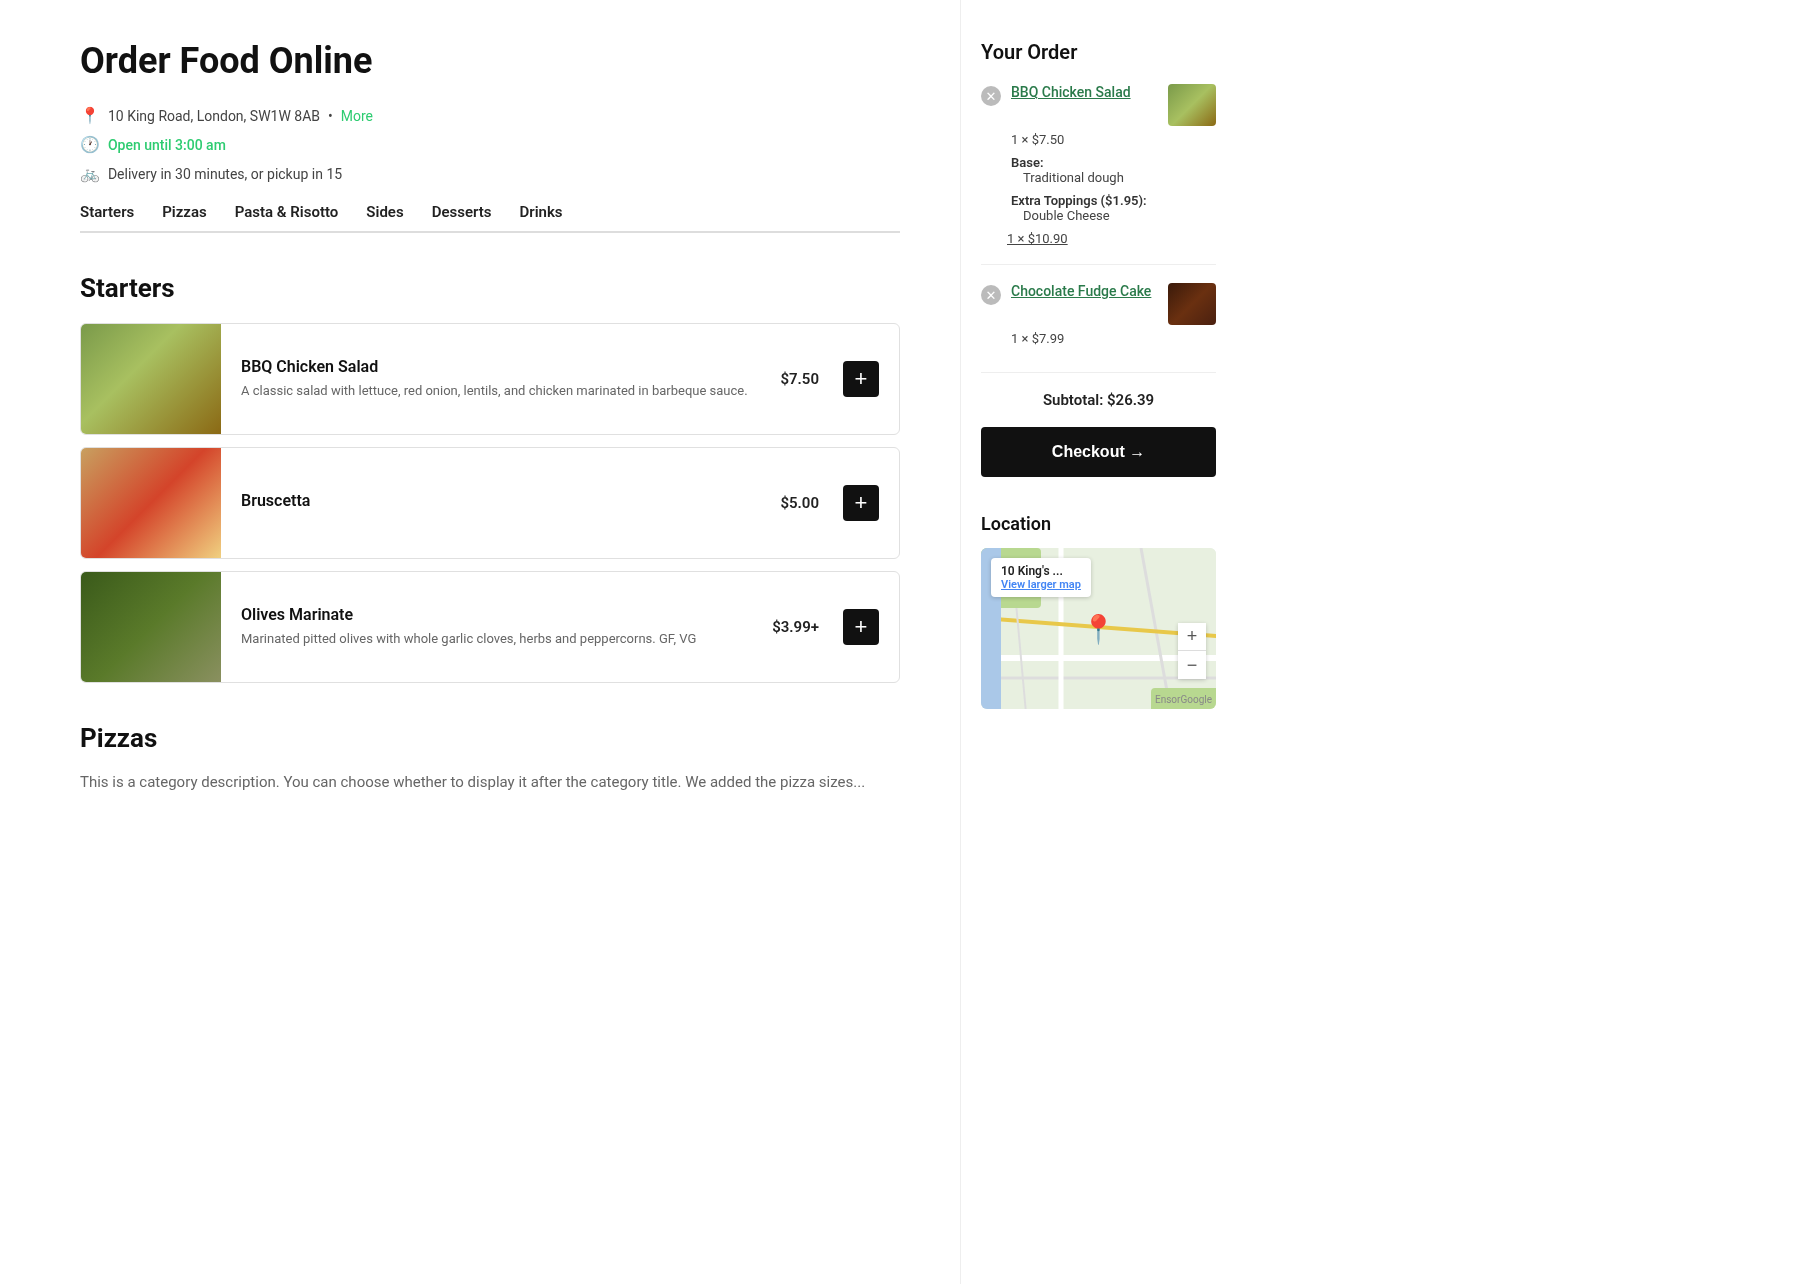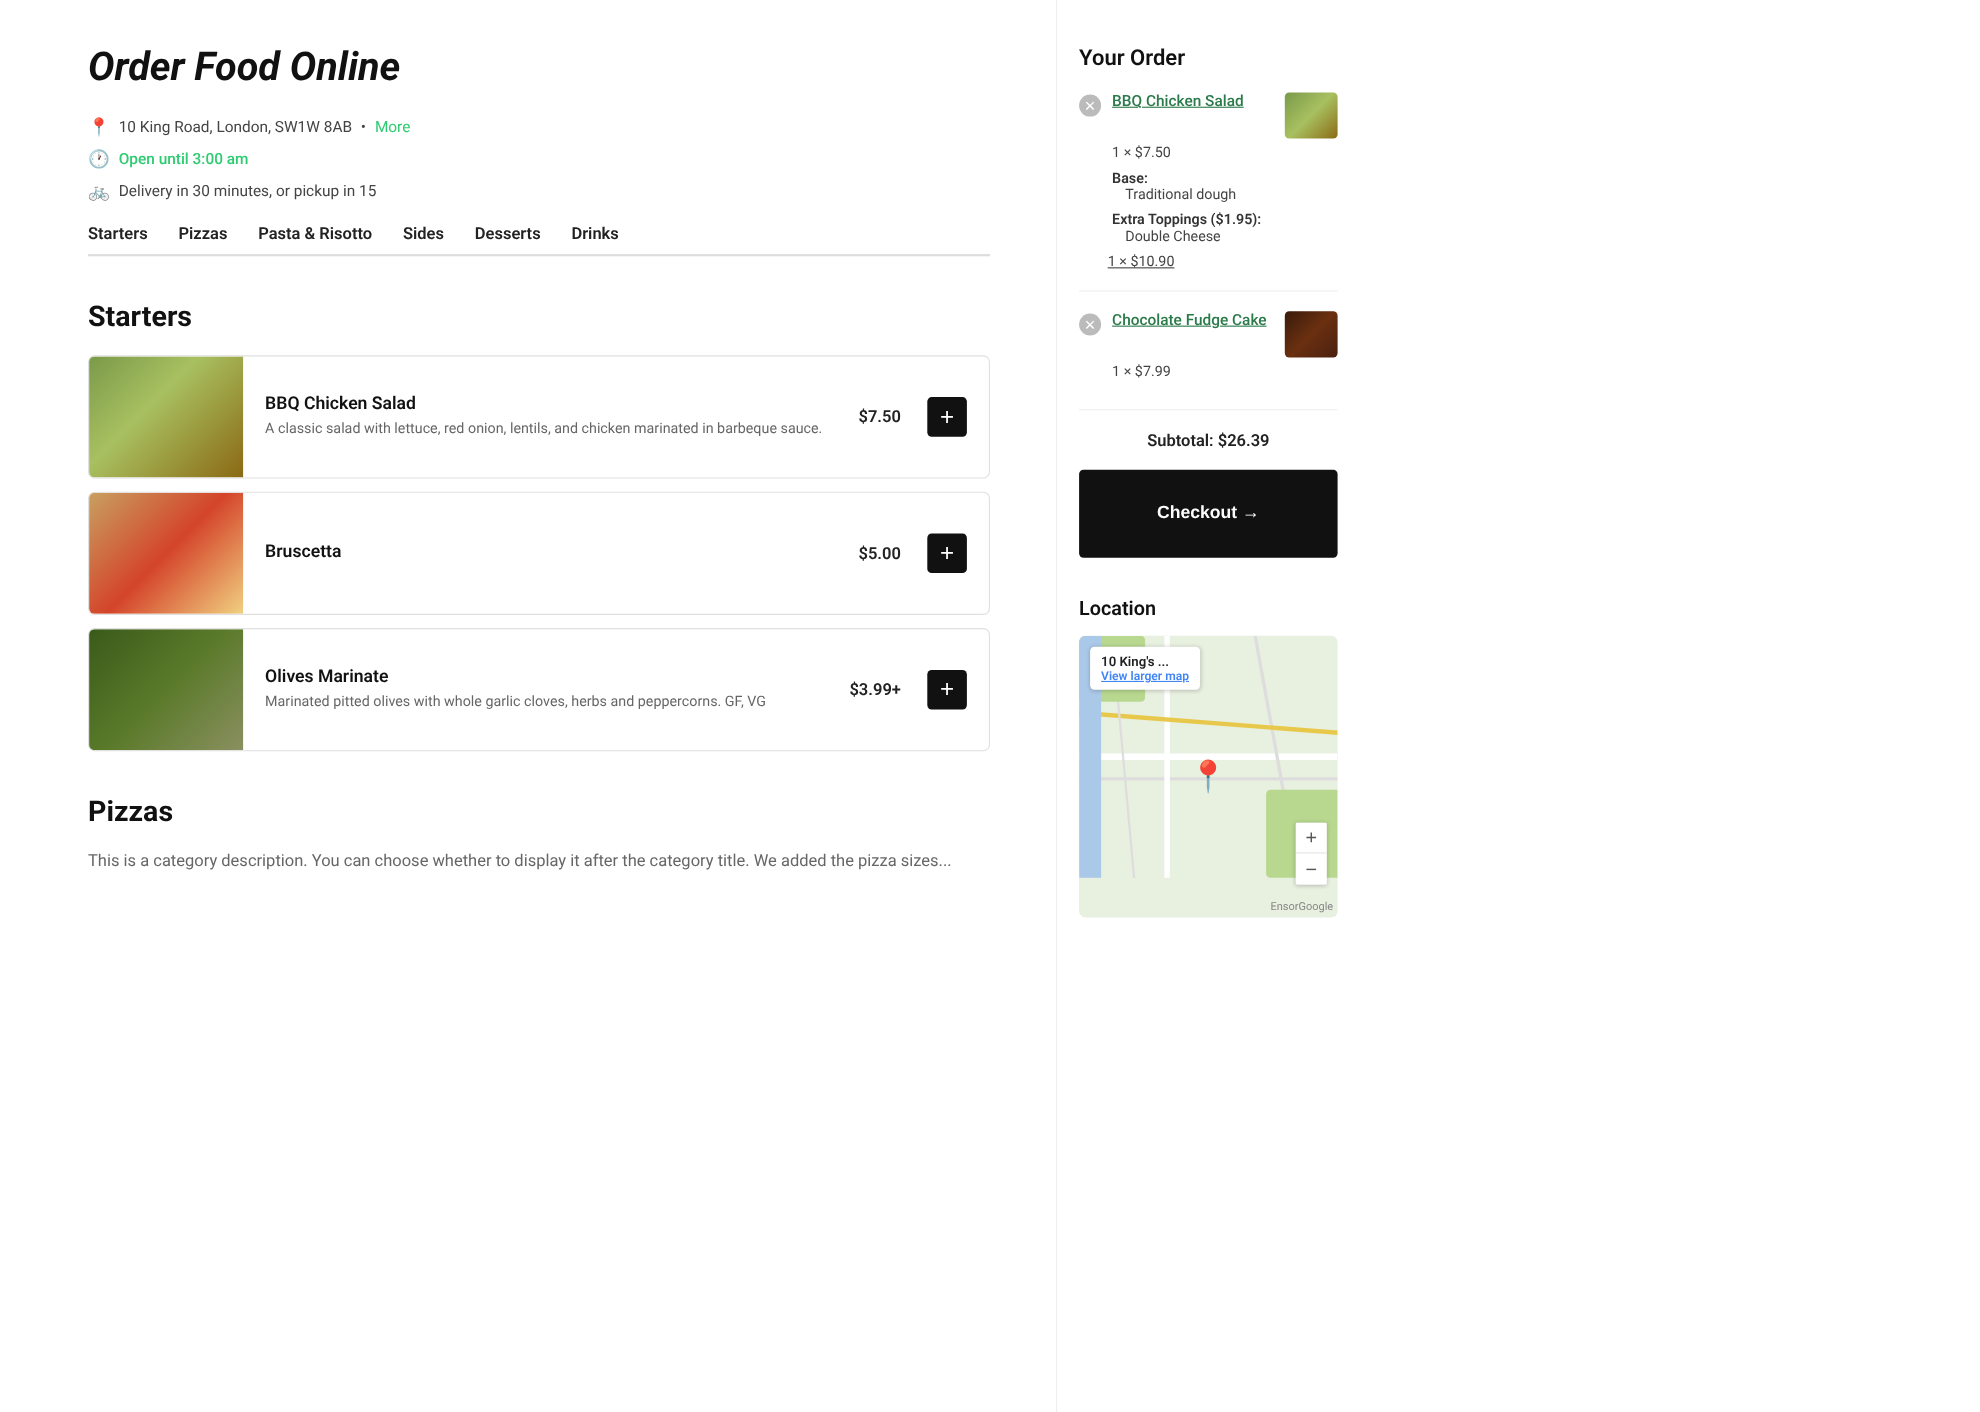--- a/index.html
+++ b/index.html
@@ -26,21 +26,20 @@
       border-left: 1px solid #eee;
       flex-shrink: 0;
     }
 
     
     .page-title {
       font-size: 36px;
       font-weight: 700;
       margin-bottom: 24px;
       color: #111;
-      font-style: italic;
     }
     .info-row {
       display: flex;
       align-items: center;
       gap: 8px;
       margin-bottom: 10px;
       font-size: 14px;
       color: #444;
     }
     .info-icon {
@@ -228,41 +227,41 @@
       font-size: 15px;
       font-weight: 600;
       color: #222;
       margin: 10px 0 18px 0;
     }
     .checkout-btn {
       width: 100%;
       background: #111;
       color: #fff;
       border: none;
-      padding: 31px;
+      padding: 16px;
       font-size: 16px;
       font-weight: 600;
       border-radius: 4px;
       cursor: pointer;
       display: flex;
       align-items: center;
       justify-content: center;
       gap: 10px;
     }
 
     .location-section { margin-top: 36px; }
     .location-title {
       font-size: 18px;
       font-weight: 600;
       color: #111;
       margin-bottom: 14px;
     }
     .map-container {
       width: 100%;
-      height: 256px;
+      height: 161px;
       border-radius: 6px;
       overflow: hidden;
       position: relative;
       background: #e8f0e8;
     }
     
     .map-label {
       position: absolute;
       top: 10px;
       left: 10px;

